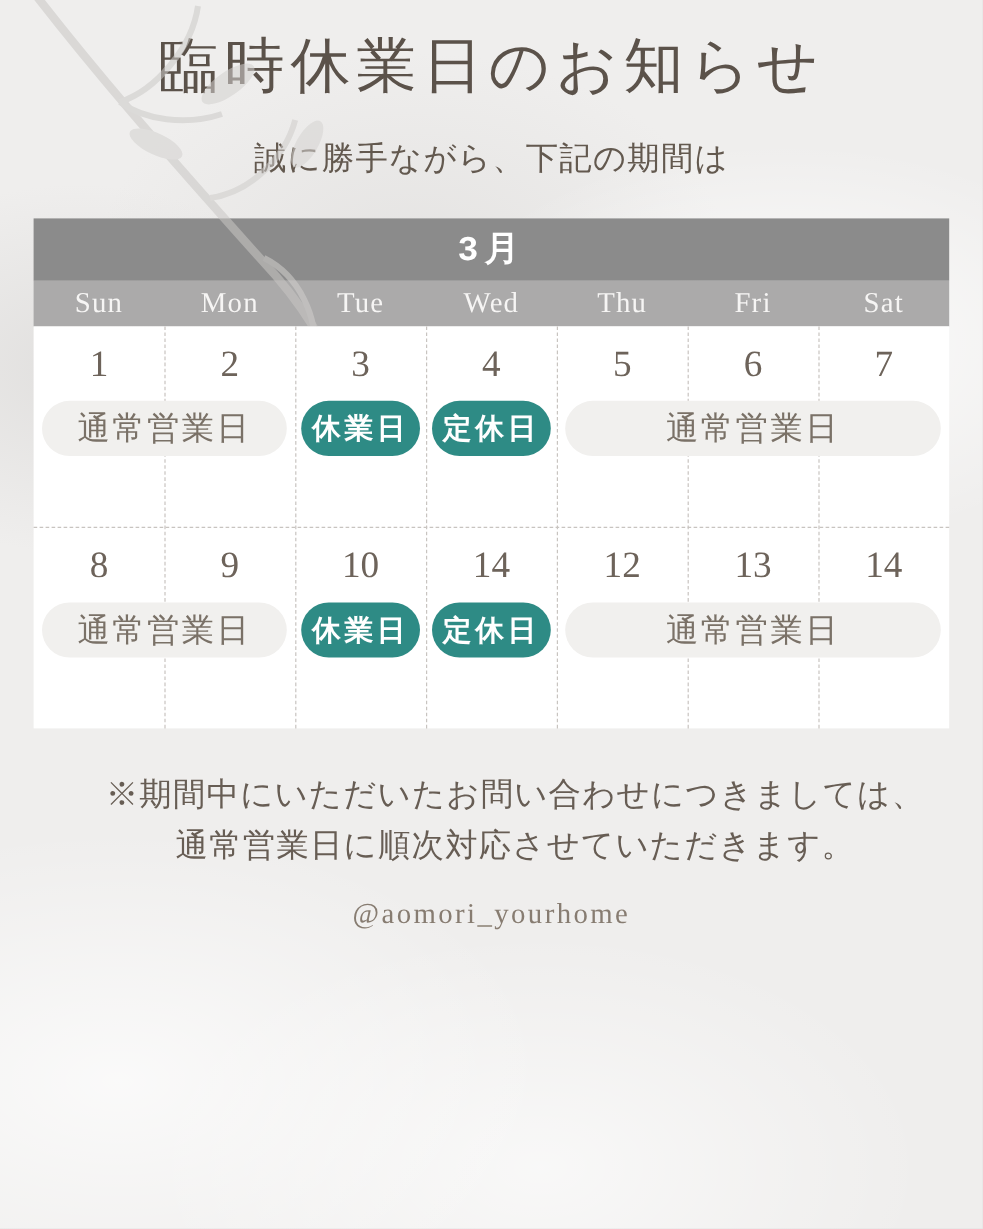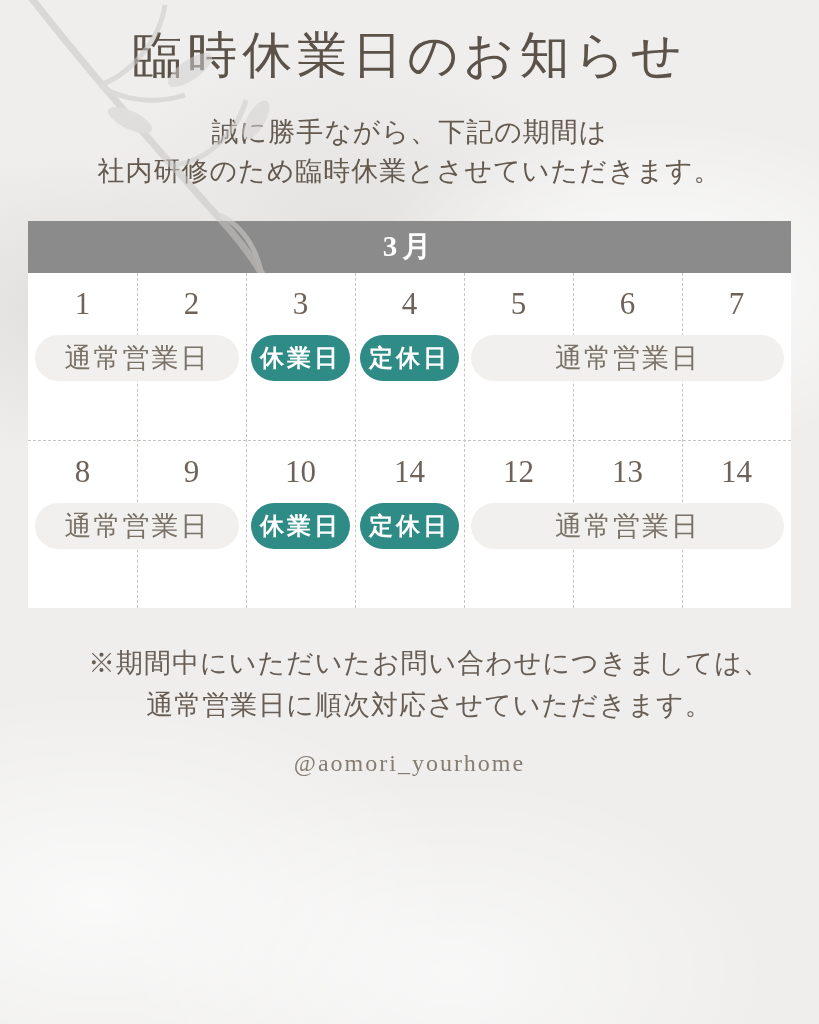--- a/index.html
+++ b/index.html
@@ -30,21 +30,21 @@
   }
   .intro{
     margin:24px 0 0 0;text-align:center;
     font-size:27px;line-height:39px;letter-spacing:1px;color:#63594f;
   }
   
   .calendar{width:763px;margin:30px auto 0 auto;}
   .cal-month{
     height:52px;background:#8b8b8b;color:#ffffff;
     display:flex;align-items:center;justify-content:center;
-    font-family:Liberation Serif, serif;
+    font-family:Liberation Mono, monospace;
     font-weight:bold;font-size:29px;letter-spacing:5px;
   }
   .cal-days{
     height:38px;background:#abaaaa;color:#f6f5f4;
     display:grid;grid-template-columns:repeat(7,1fr);
     font-size:24px;letter-spacing:1px;
   }
   .cal-days span{display:flex;align-items:center;justify-content:center;}
   .cal-body{position:relative;background:#ffffff;}
   .vline{position:absolute;top:0;bottom:0;width:0;border-left:1px dashed #c8c4c0;z-index:0;}
@@ -107,26 +107,35 @@
     <path d="M240 235 C 270 250, 285 285, 282 315" stroke="#d2d0ce" stroke-width="5" fill="none"></path>
     <ellipse cx="210" cy="90" rx="26" ry="10" transform="rotate(-35 210 90)" fill="#d3d1cf"></ellipse>
     <ellipse cx="150" cy="140" rx="24" ry="9" transform="rotate(25 150 140)" fill="#d3d1cf"></ellipse>
     <ellipse cx="276" cy="140" rx="22" ry="9" transform="rotate(-60 276 140)" fill="#d6d4d2"></ellipse>
     <ellipse cx="292" cy="330" rx="24" ry="9" transform="rotate(70 292 330)" fill="#d8d6d4"></ellipse>
   </svg>
 
 
   <h1 class="title">臨時休業日のお知らせ</h1>
 
-  <p class="intro"><span>誠に勝手ながら、下記の期間は</span><br><span>社内研修のため臨時休業とさせていただきます。</span></p>
+  <p class="intro"><span>誠に勝手ながら、下記の期間は</span><br></p>
 
   <div class="calendar">
 
     <div class="cal-month">3月</div>
 
+    <div class="cal-days">
+      <span>Sun</span>
+      <span>Mon</span>
+      <span>Tue</span>
+      <span>Wed</span>
+      <span>Thu</span>
+      <span>Fri</span>
+      <span>Sat</span>
+    </div>
 
     <div class="cal-body">
       <div class="vline vl1"></div>
       <div class="vline vl2"></div>
       <div class="vline vl3"></div>
       <div class="vline vl4"></div>
       <div class="vline vl5"></div>
       <div class="vline vl6"></div>
 
       <div class="week">

